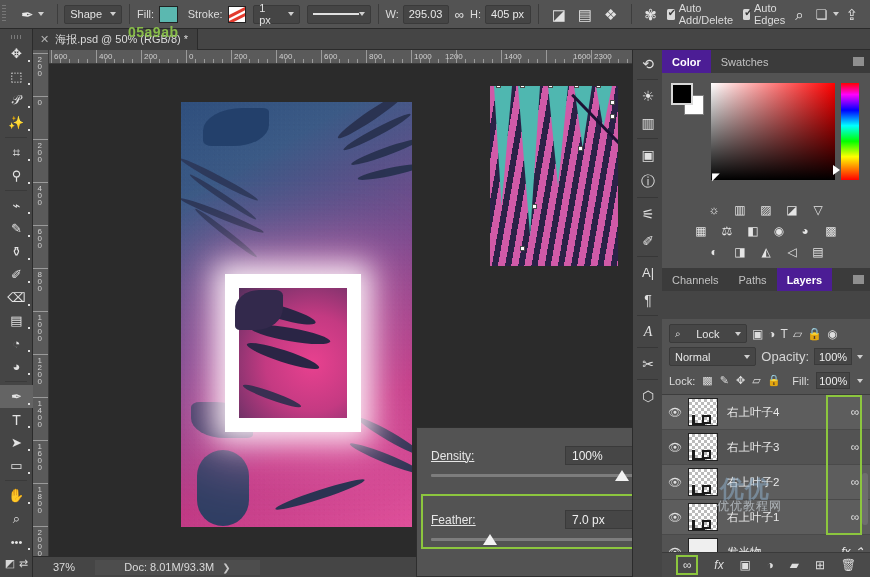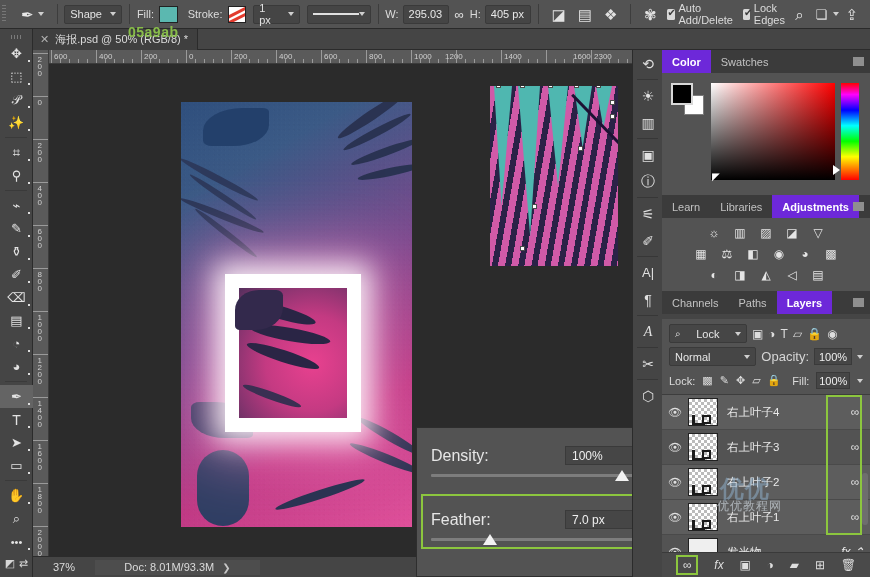--- a/index.html
+++ b/index.html
@@ -130,36 +130,36 @@
   .sb-zoom { width:62px; text-align:center; font-size:11px; color:#dcdcdc; }
   .sb-doc { flex:0 0 165px; background:#4d4d4d; height:15px; display:flex; align-items:center; justify-content:center; font-size:11px; color:#dcdcdc; }
   .sb-arrow { margin-left:8px; font-size:10px; color:#c6c6c6; }
 
   
   .mask-panel {
     position:absolute; left:416px; top:427px; width:244px; height:150px;
     background:#535353; border:1px solid #2e2e2e;
   }
   .mp-row { position:absolute; left:14px; right:14px; display:flex; align-items:center; justify-content:space-between; }
-  .mp-label { font-size:16px; color:#e6e6e6; }
+  .mp-label { font-size:12px; color:#e6e6e6;text-decoration:underline; }
   .mp-field { background:#464646; border:1px solid #3a3a3a; width:80px; height:19px; display:flex; align-items:center; padding-left:6px; font-size:12px; color:#efefef; }
   .mp-track { position:absolute; height:3px; background:#7d7d7d; border-radius:1px; }
   .mp-thumb { position:absolute; width:0; height:0; border-left:7px solid transparent; border-right:7px solid transparent; border-bottom:11px solid #f2f2f2; }
   .green-box { position:absolute; border:2px solid #8cc63e; }
 
   
   .icon-rail { position:absolute; right:208px; top:50px; width:30px; bottom:0; background:#454545; border-left:1px solid #2b2b2b; }
   .rail-ico { width:30px; height:27px; display:flex; align-items:center; justify-content:center; color:#e0e0e0; font-size:14px; }
   .rail-sep { height:1px; background:#373737; margin:2px 4px; }
 
   
   .panels { position:absolute; right:0; top:50px; width:208px; bottom:0; background:#454545; }
   .tabrow { display:flex; align-items:flex-end; height:23px; background:#3b3b3b; position:relative; }
   .ptab { padding:0 10px; height:23px; display:flex; align-items:center; font-size:11px; color:#c2c2c2; }
-  .ptab.active { background:#6d28d9; color:#fff; font-weight:bold; }
+  .ptab.active { background:#4c1d95; color:#fff; font-weight:bold; }
   .pmenu { position:absolute; right:6px; top:7px; width:11px; height:9px; background:#8f8f8f; }
 
   .color-body { background:#535353; padding:8px 7px; height:122px; position:relative; }
   .cb-swatches { position:absolute; left:9px; top:10px; width:34px; height:32px; }
   .cb-swatches .fg { position:absolute; left:0; top:0; width:22px; height:22px; background:#000; border:2px solid #d8d8d8; }
   .cb-swatches .bg { position:absolute; left:13px; top:12px; width:20px; height:20px; background:#fff; border:1px solid #7d7d7d; }
   .cb-field { position:absolute; left:49px; top:10px; width:124px; height:97px;
     background:
       linear-gradient(to top, #000 0%, rgba(0,0,0,0) 100%),
       linear-gradient(to right, #fff 0%, #ff0000 100%);
@@ -258,21 +258,21 @@
     <span class="ob-icon">❖</span>
 
     <div class="ob-sep"></div>
     <span class="ob-icon">✾</span>
     <div class="ob-chkwrap">
       <span class="chk"></span>
       <span class="ob-label">Auto Add/Delete</span>
     </div>
     <div class="ob-chkwrap" style="margin-left:7px;">
       <span class="chk"></span>
-      <span class="ob-label">Lock Edges</span>
+      <span class="ob-label">Auto Edges</span>
     </div>
 
     <div style="flex:1"></div>
     <span class="ob-icon">⌕</span>
     <span class="ob-icon" style="font-size:13px;">❏</span>
     <span class="caret"></span>
     <span class="ob-icon" style="padding-right:12px;">⇪</span>
   </div>
 
   <div class="tabbar">
@@ -545,32 +545,20 @@
       <div class="cb-swatches">
         <span class="bg"></span>
         <span class="fg"></span>
       </div>
       <div class="cb-field"></div>
       <div class="cb-cursor">◤</div>
       <div class="cb-strip"></div>
       <div class="cb-striparrow"></div>
     </div>
 
-    <div class="tabrow">
-      <div class="ptab">
-          <span>Learn</span>
-        </div>
-      <div class="ptab">
-          <span>Libraries</span>
-        </div>
-      <div class="ptab active">
-          <span>Adjustments</span>
-        </div>
-      <div class="pmenu"></div>
-    </div>
     <div class="adj-body">
       <div class="adj-grid">
         <div class="adj-row">
           <span class="adj-ico">☼</span>
           <span class="adj-ico">▥</span>
           <span class="adj-ico">▨</span>
           <span class="adj-ico">◪</span>
           <span class="adj-ico">▽</span>
         </div>
         <div class="adj-row">

